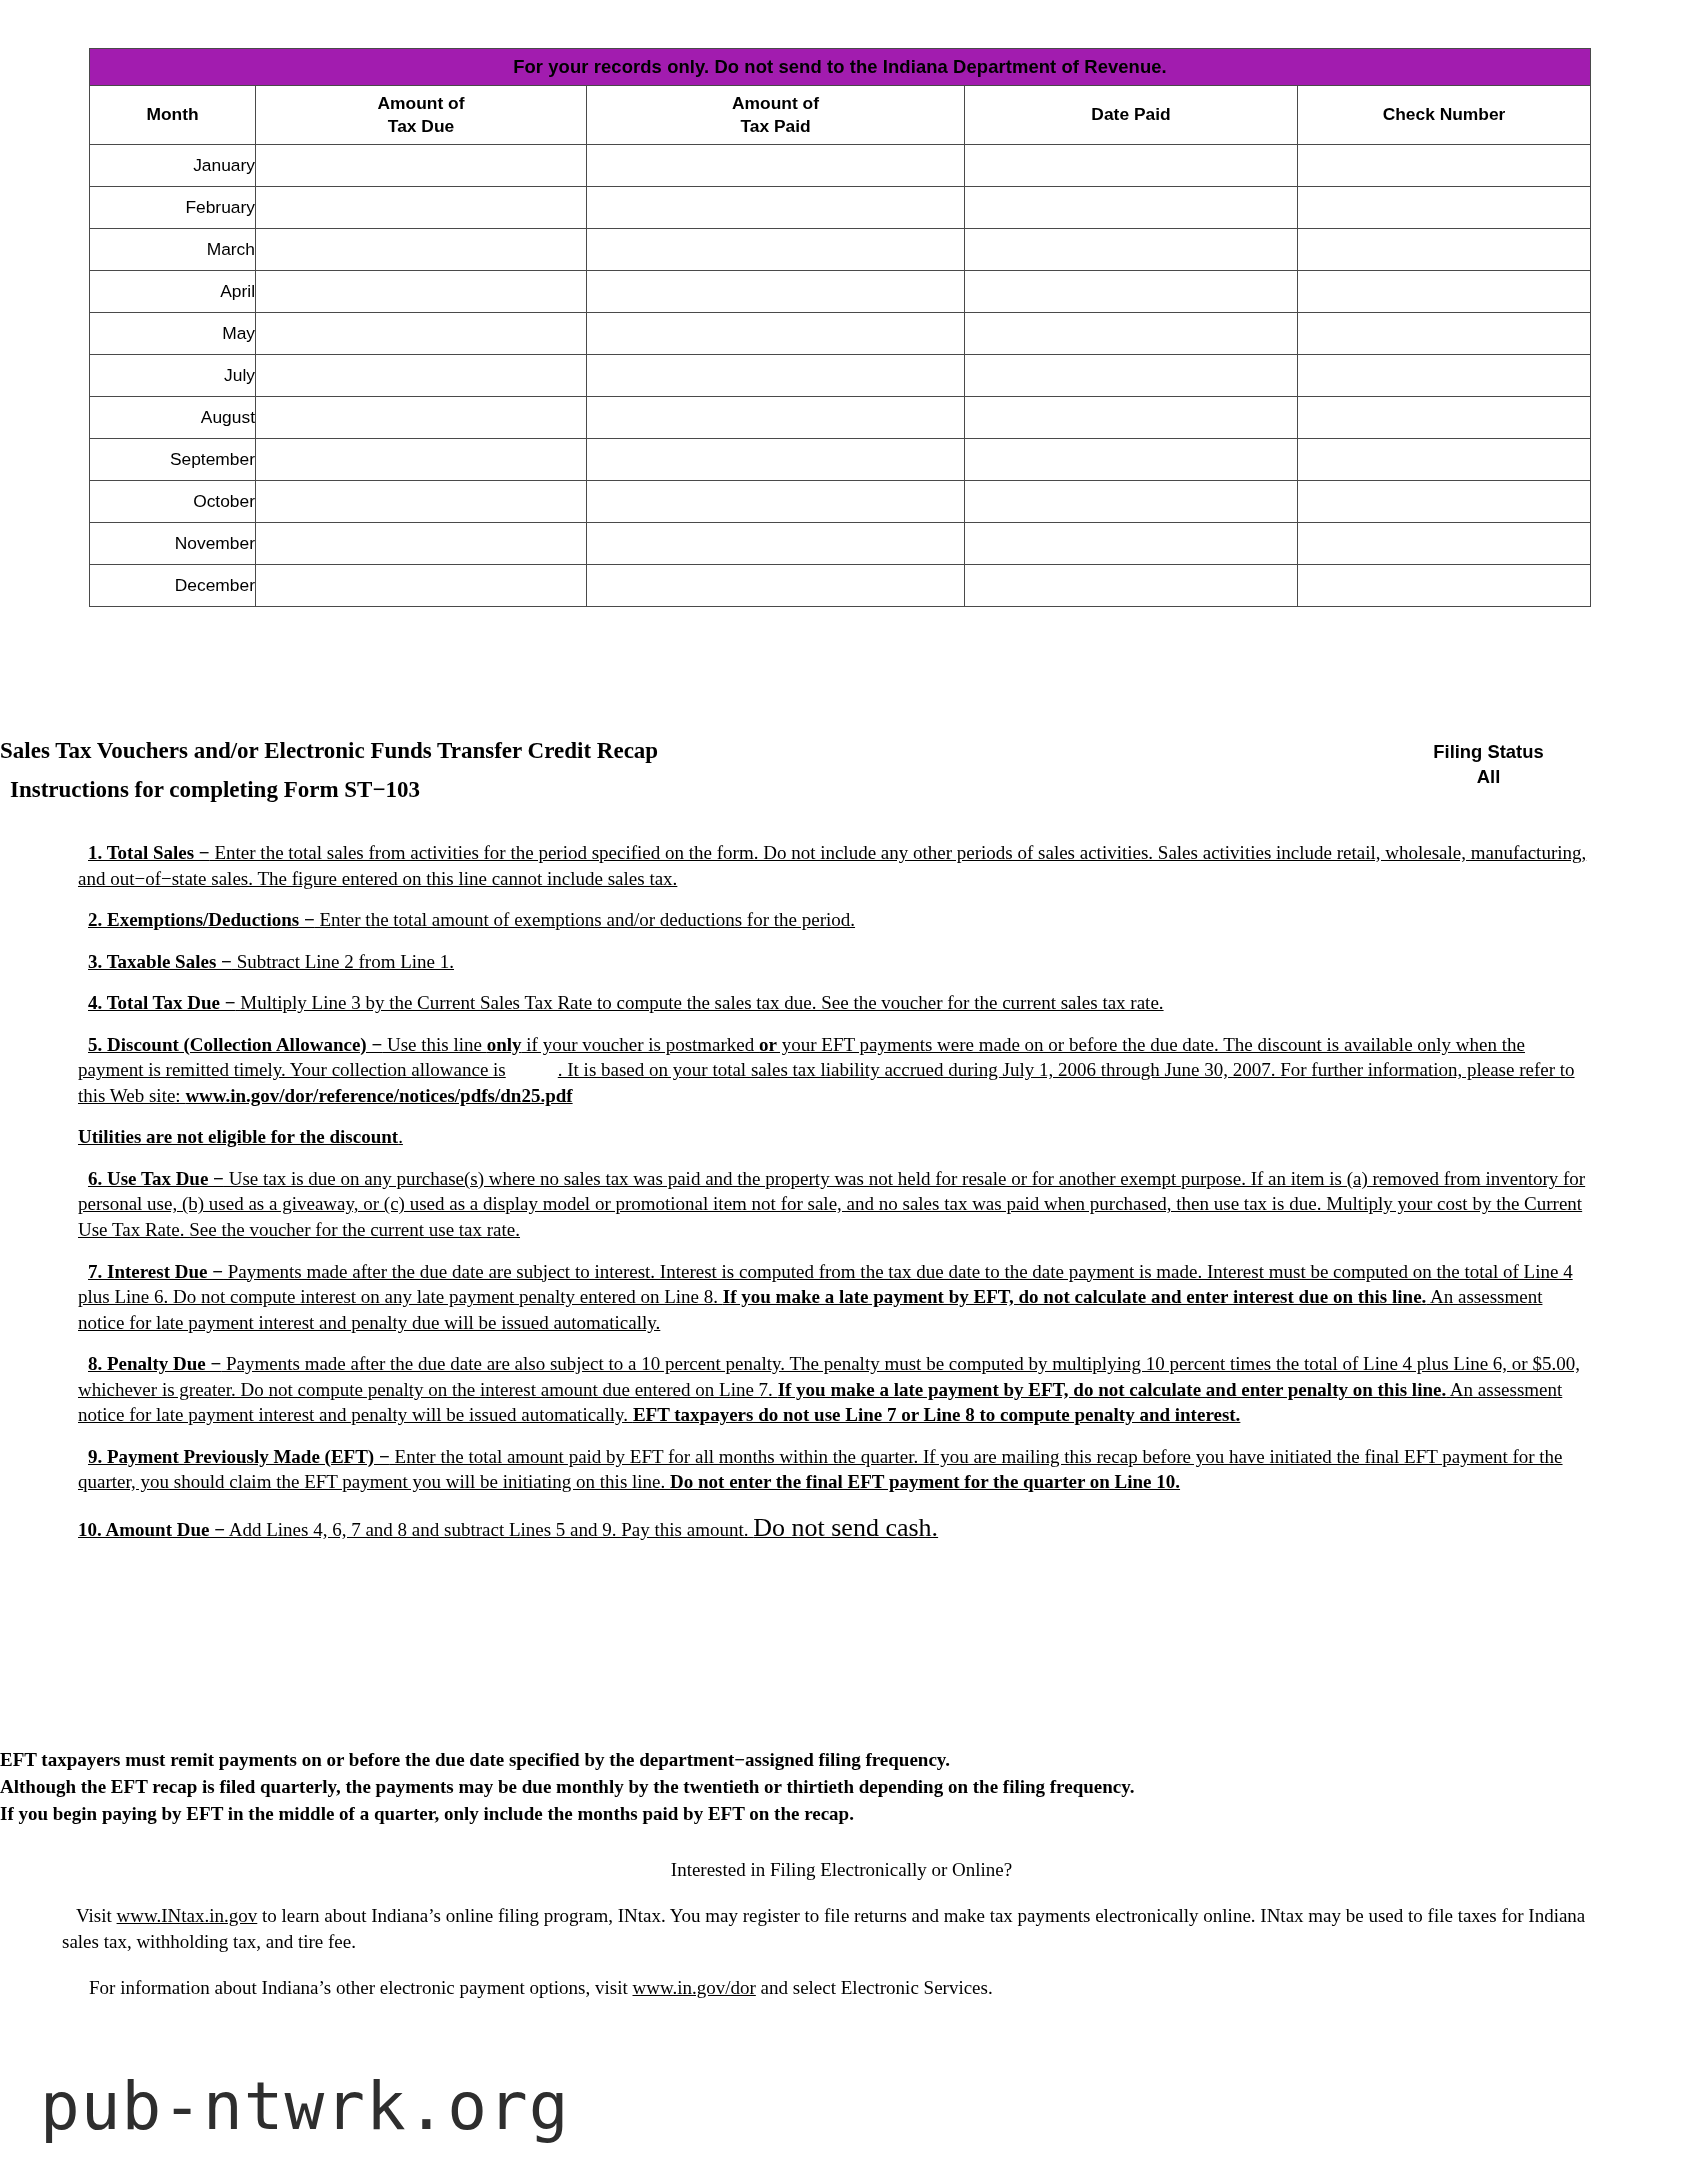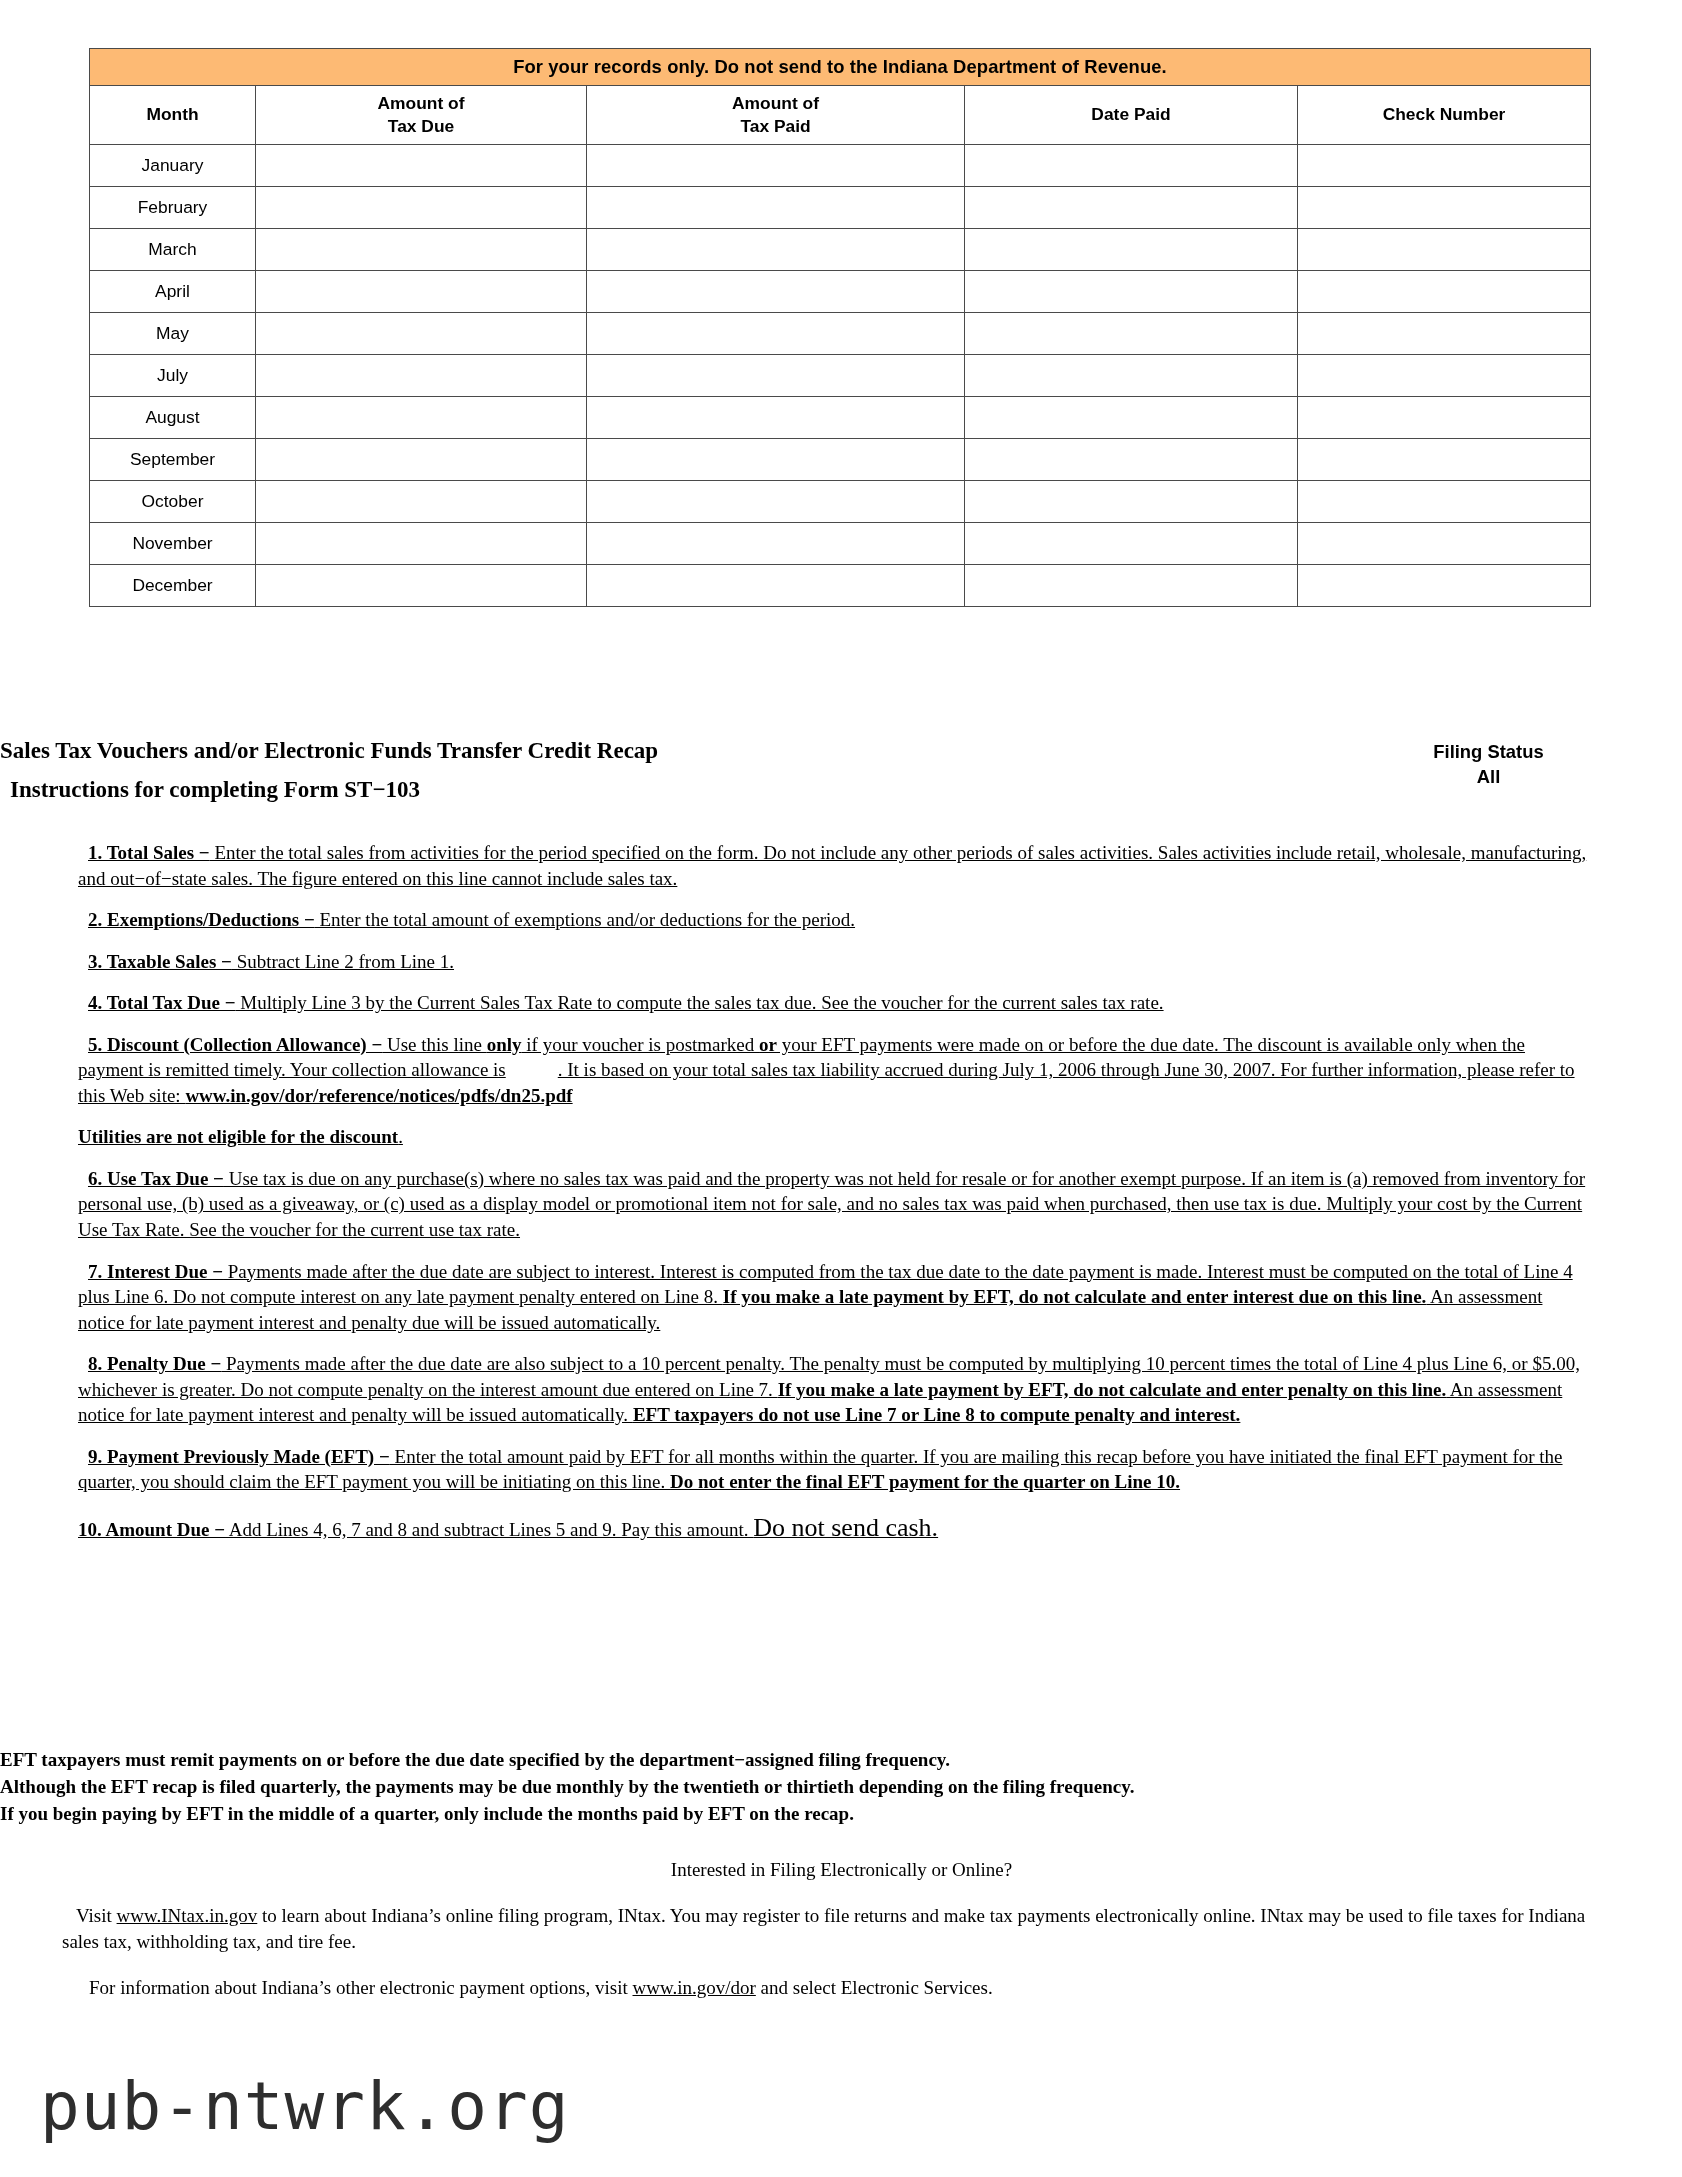--- a/index.html
+++ b/index.html
@@ -27,36 +27,36 @@
     width: 100%;
     border-collapse: collapse;
     table-layout: fixed;
     font-family: "Liberation Sans", sans-serif;
   }
   table.records td, table.records th {
     border: 1px solid #4a4a4a;
     padding: 0;
   }
   .rec-banner {
-    background: #fdba74;
+    background: #a21caf;
     text-align: center;
     font-weight: bold;
     font-size: 18.4px;
     height: 36px;
     letter-spacing: 0.1px;
   }
   .rec-head {
     text-align: center;
     font-weight: bold;
     font-size: 17.4px;
     height: 58px;
     line-height: 1.35;
   }
   .rec-month {
-    text-align: center;
+    text-align: right;
     font-weight: normal;
     font-size: 17.4px;
     height: 41px;
   }
   .rec-cell { height: 41px; }
 
   
   col.c-month  { width: 166px; }
   col.c-due    { width: 331px; }
   col.c-paid   { width: 378px; }

